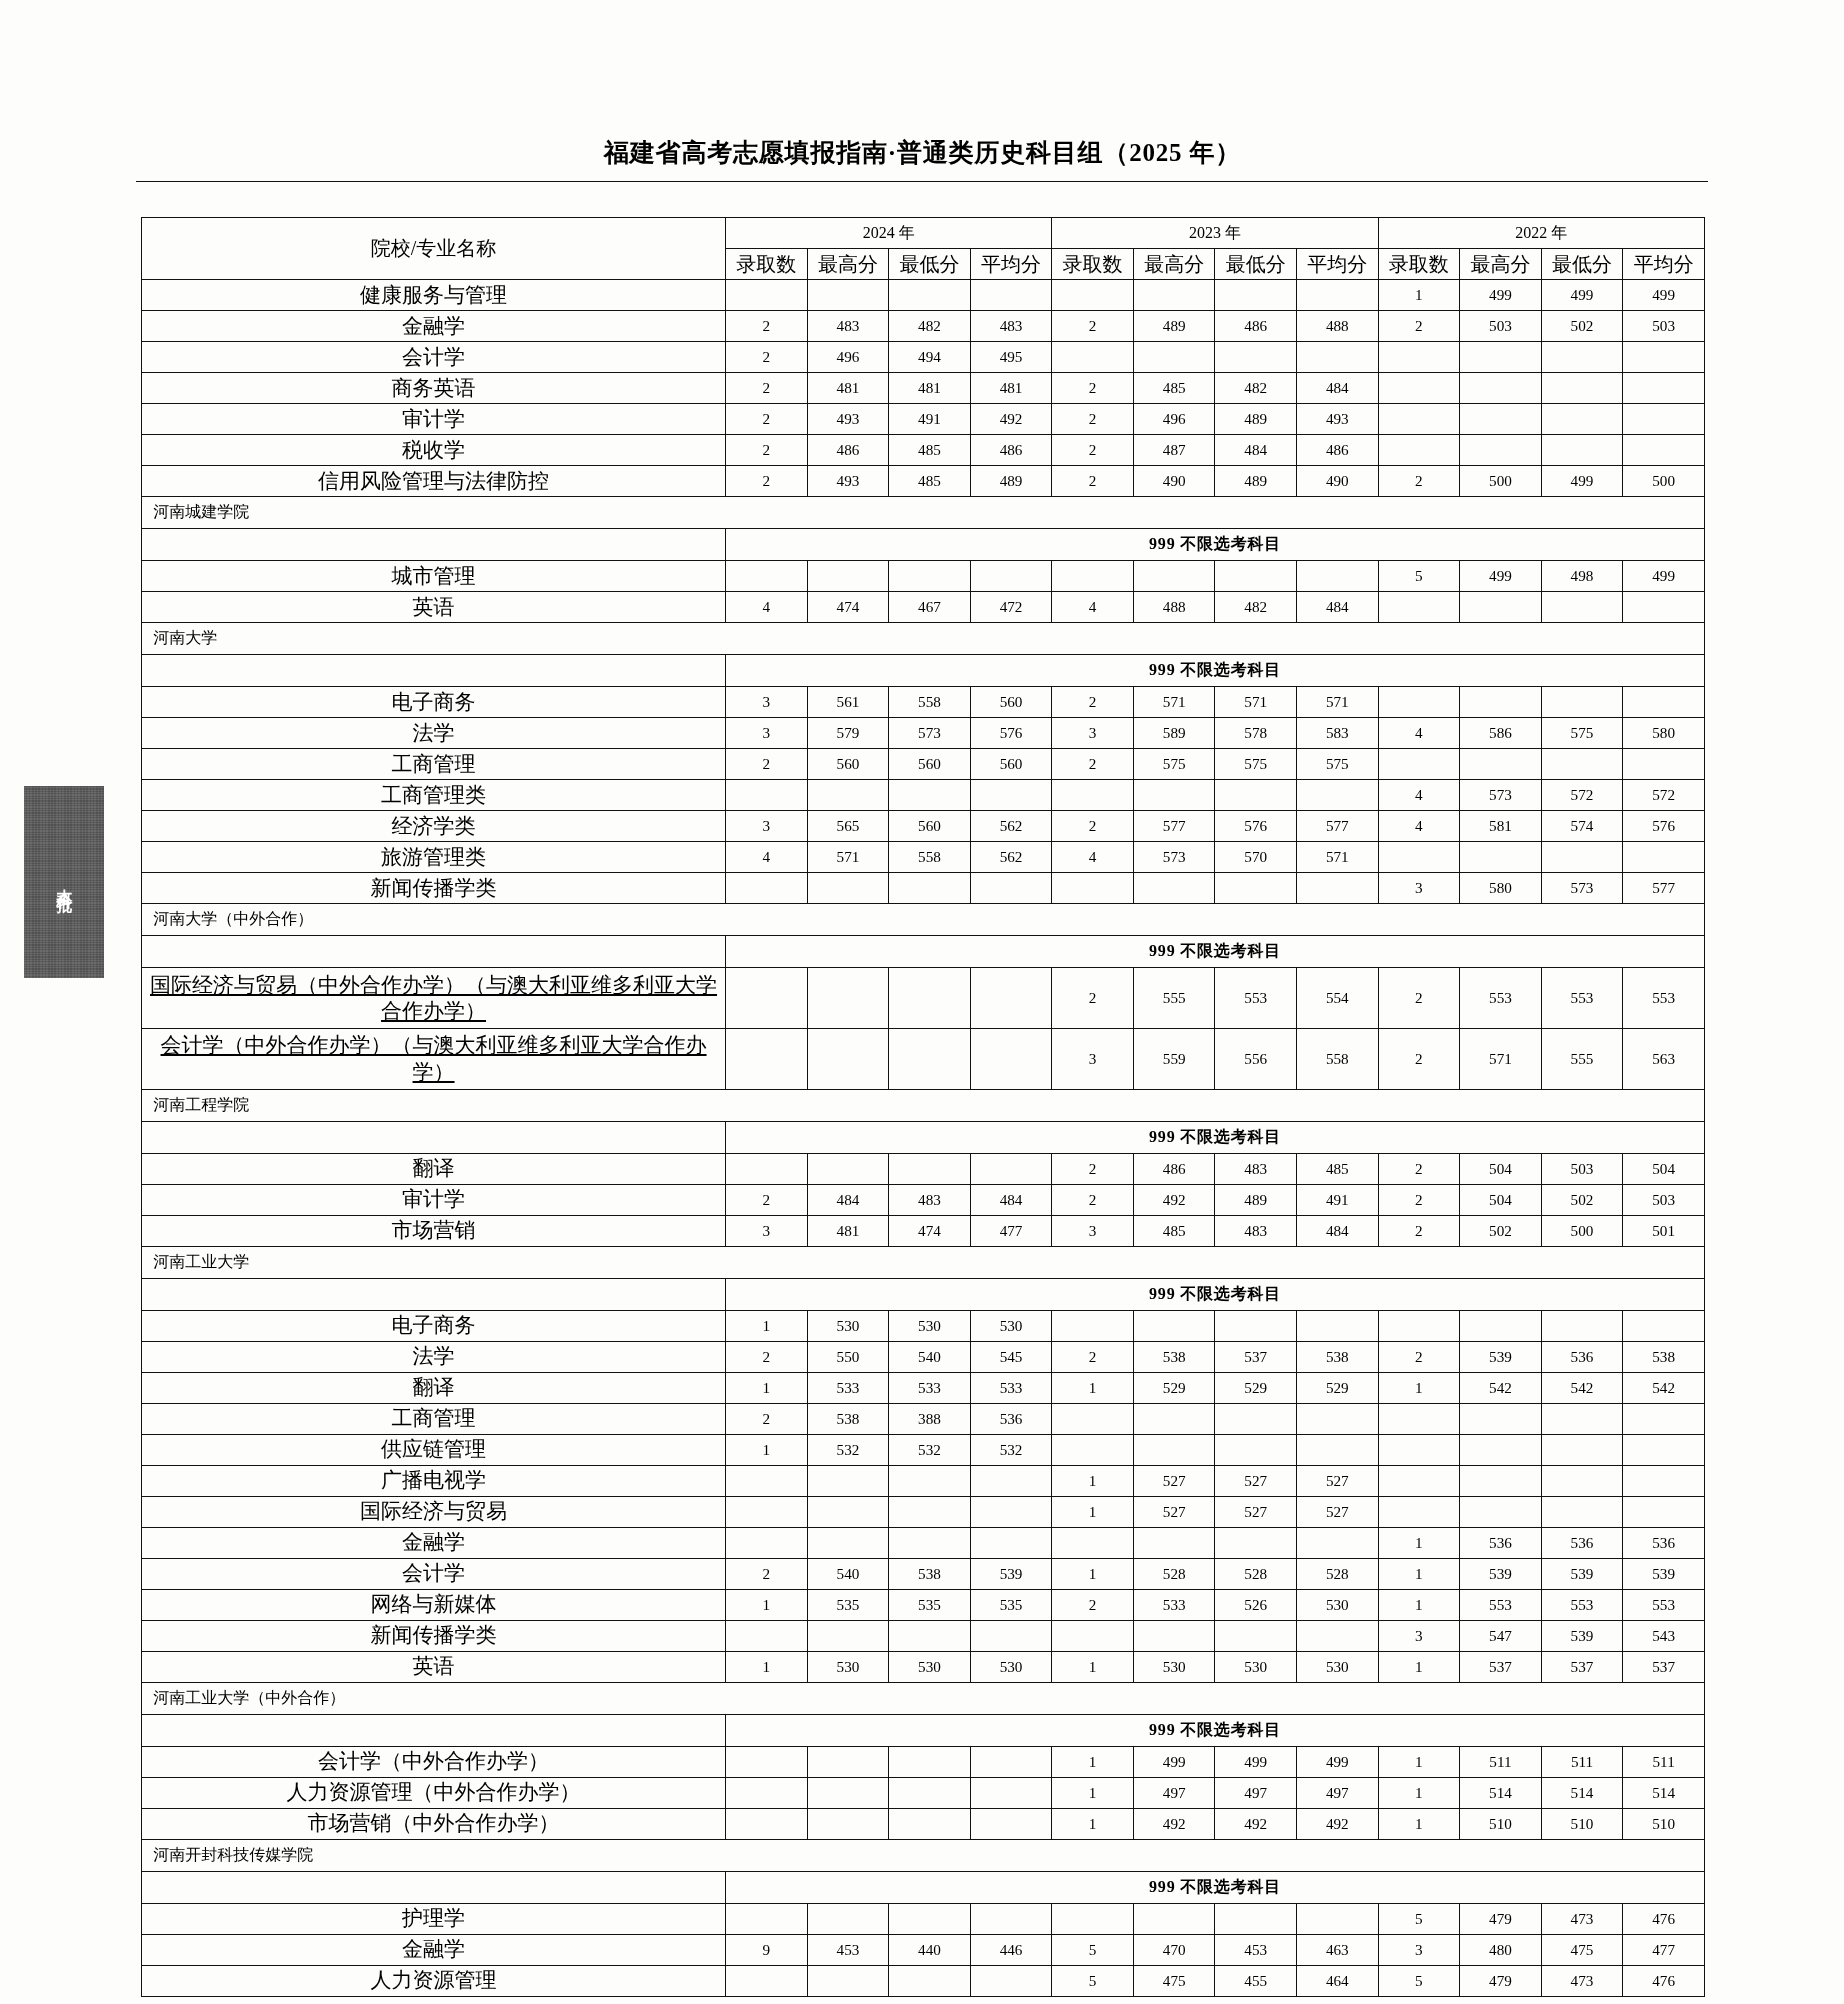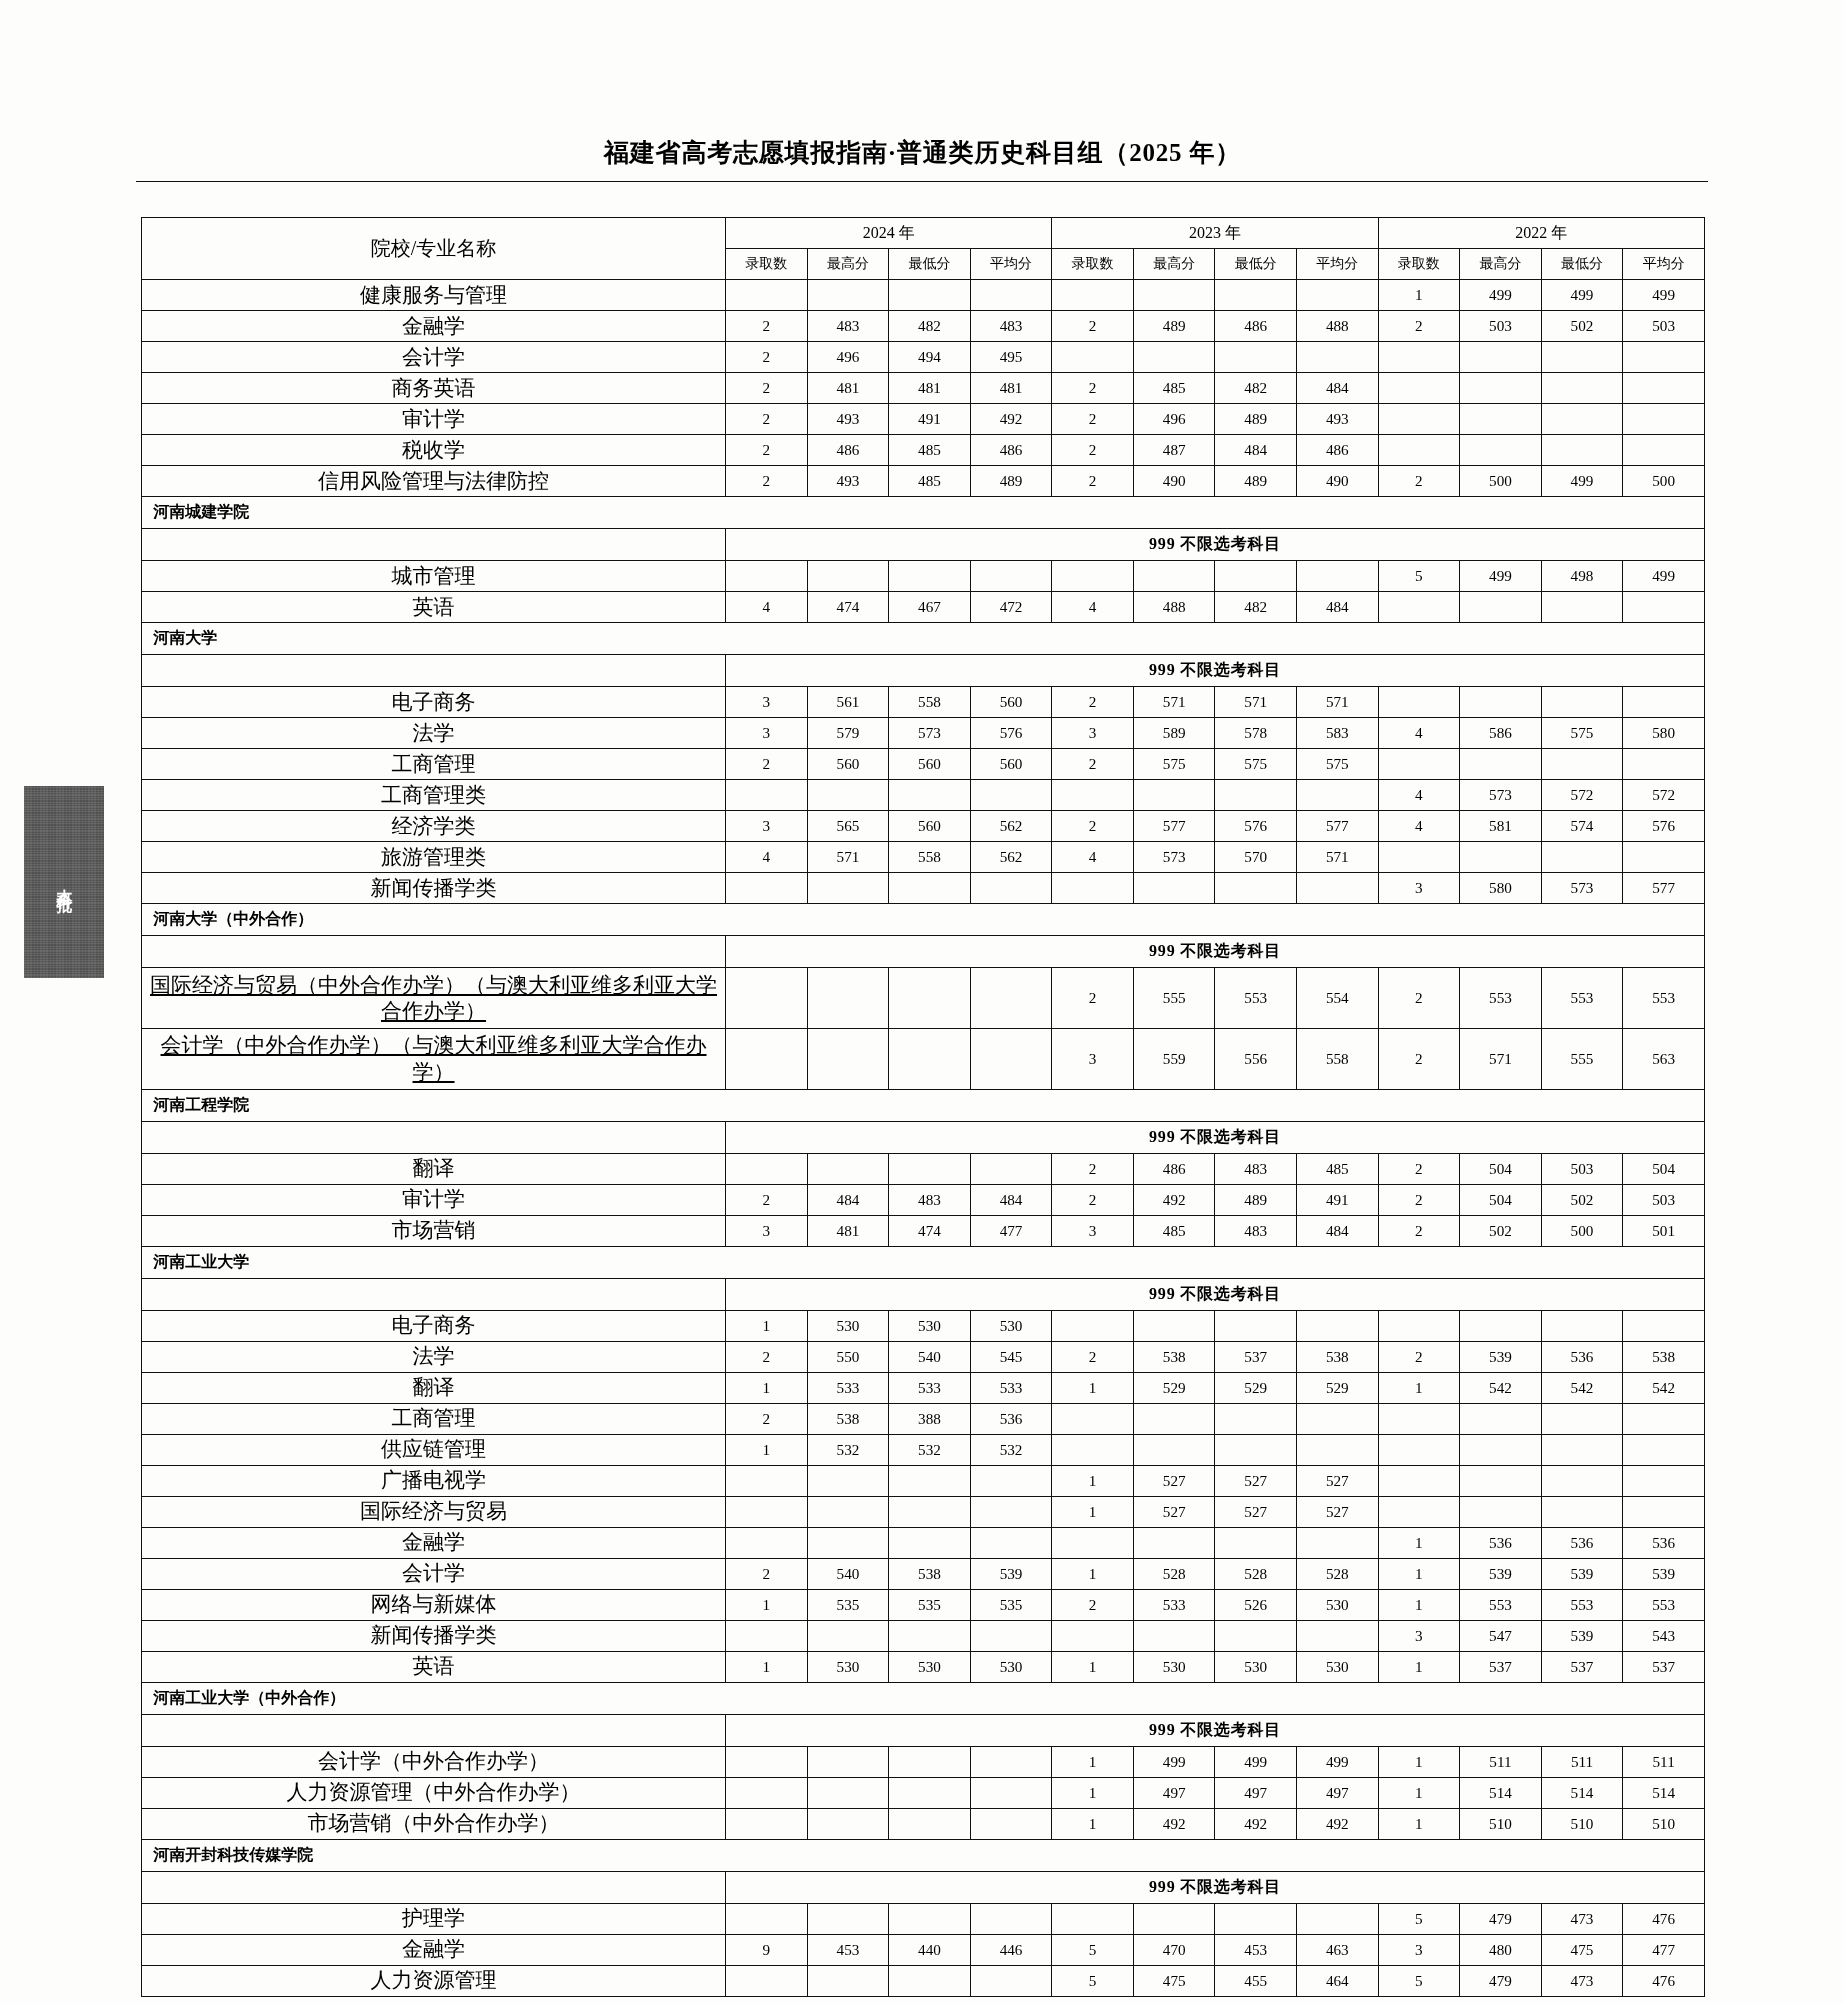--- a/index.html
+++ b/index.html
@@ -89,42 +89,42 @@
   }
   .col-name { width: 537px; }
   .col-num  { width: 75px; }
   .col-sc   { width: 75px; }
 
   .hdr-year {
     font-size: 16px;
     height: 33px;
   }
   .hdr-sub {
-    font-size: 14px;
+    font-size: 20px;
     height: 29px;
   }
   .hdr-name {
     font-size: 20px;
     font-weight: normal;
   }
   td.name {
     text-align: left;
     padding-left: 14.4px;
     font-size: 21px;
     line-height: 1.25;
   }
   td.name.two-line {
     height: 55px;
     padding-top: 2.4px;
     padding-bottom: 2.4px;
     text-decoration: underline;
   }
   tr.school td {
     text-align: left;
-    font-weight: bold;
+    font-weight: normal;
     font-size: 16px;
     padding-left: 11.2px;
     height: 31px;
   }
   tr.subject td {
     text-align: center;
     font-weight: bold;
     font-size: 16px;
     letter-spacing: 0.8px;
     height: 31px;

